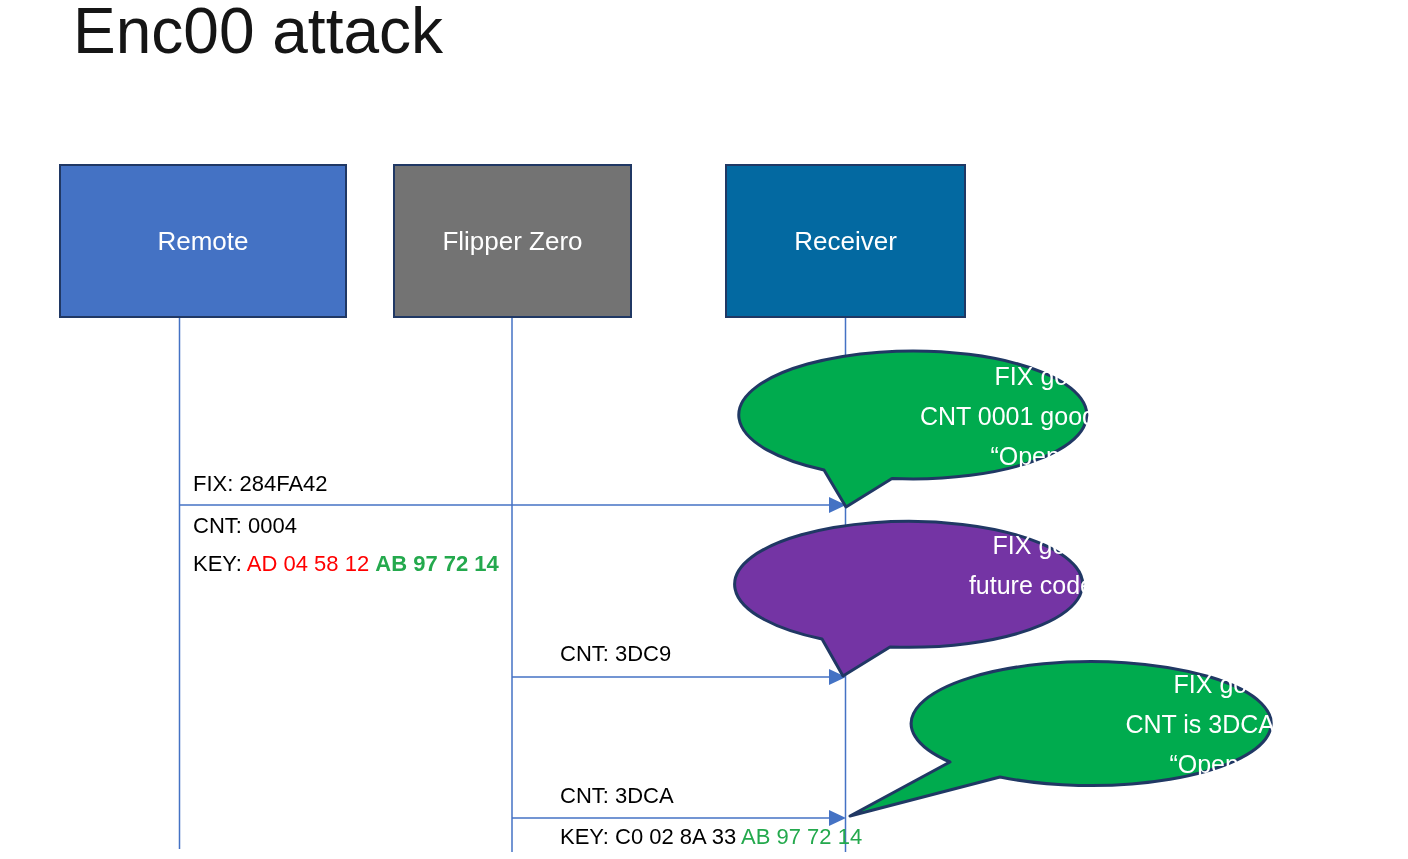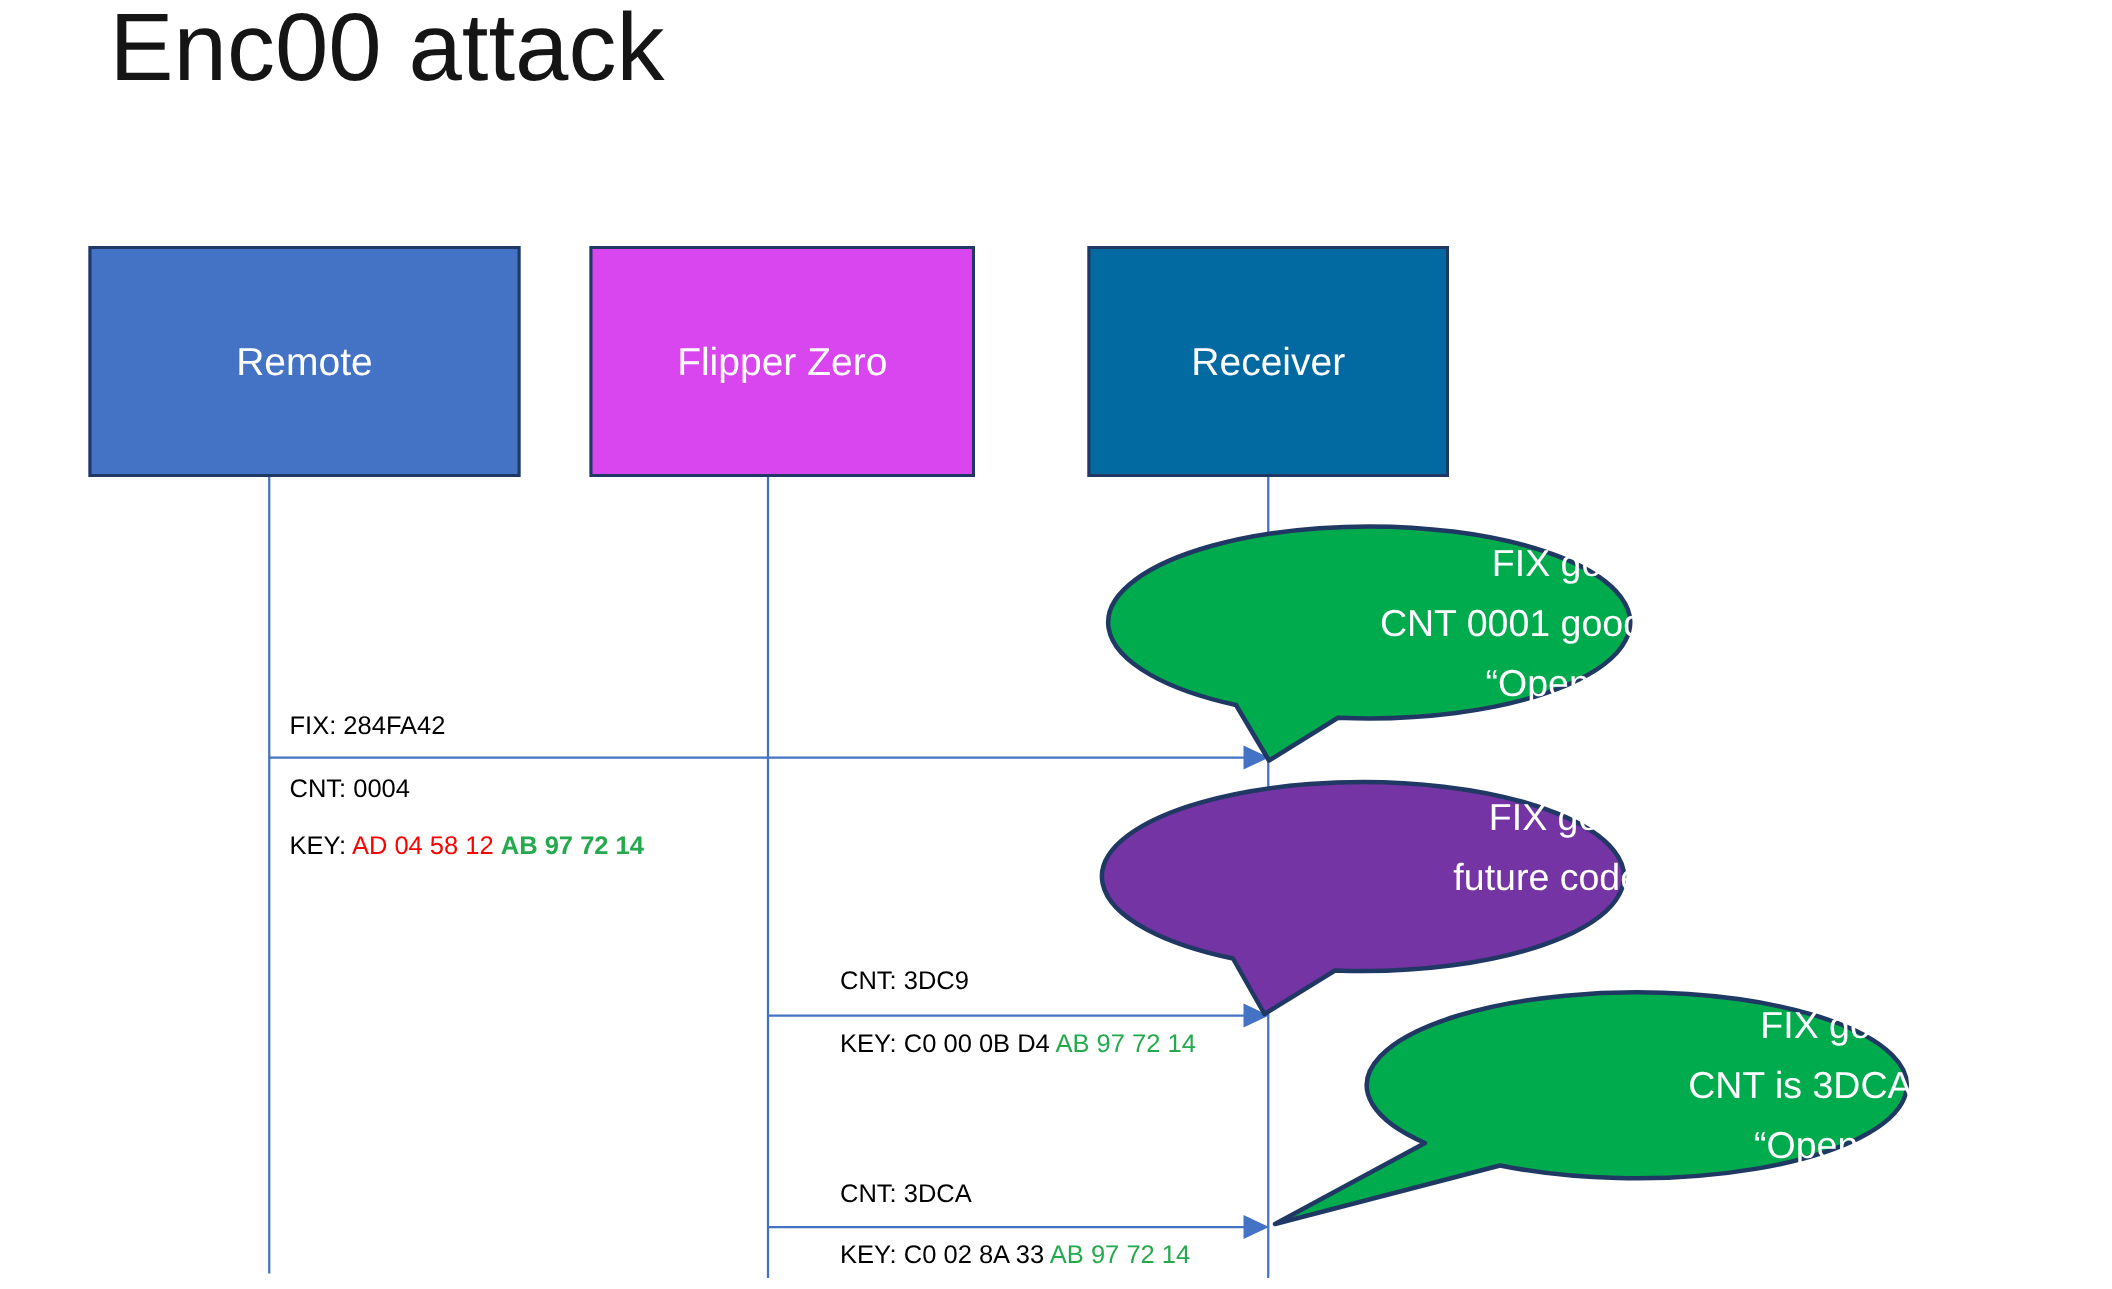--- a/index.html
+++ b/index.html
@@ -26,25 +26,25 @@
     border: 2px solid #203864;
     box-sizing: border-box;
     display: flex;
     align-items: center;
     justify-content: center;
     color: #ffffff;
     font-size: 26px;
     white-space: nowrap;
   }
   #actor-remote   { left: 59px;  width: 288px; background: #4472C4; }
-  #actor-flipper  { left: 393px; width: 257px; background: #d946ef; text-align: right; }
+  #actor-flipper  { left: 393px; width: 239px; background: #737373; text-align: right; }
   #actor-receiver { left: 725px; width: 241px; background: #0369a1; }
   svg.abs { left: 0; top: 0; }
   .msg-line {
-    font-size: 17px;
+    font-size: 22px;
     color: #000000;
     white-space: nowrap;
     line-height: 28px;
   }
   .msg-col1 { left: 193px; }
   .msg-col2 { left: 516px; margin-left: 44px; }
   .red-bytes   { color: #FF0000; }
   .green-bytes { color: #24A94D; }
   .green-bytes.bold { font-weight: bold; }
   .callout-text {
@@ -97,23 +97,20 @@
     <span>Receiver</span>
   </div>
 
   <div class="abs msg-line msg-col1" style="top:470px">FIX: 284FA42</div>
   <div class="abs msg-line msg-col1" style="top:512px">CNT: 0004</div>
   <div class="abs msg-line msg-col1" style="top:550px">
     <span>KEY: </span><span class="red-bytes">AD 04 58 12 </span><span class="green-bytes bold">AB 97 72 14</span>
   </div>
 
   <div class="abs msg-line msg-col2" style="top:640px">CNT: 3DC9</div>
-  <div class="abs msg-line msg-col2" style="top:682px">
-    <span>KEY: C0 00 0B D4 </span><span class="green-bytes">AB 97 72 14</span>
-  </div>
 
   <div class="abs msg-line msg-col2" style="top:782px">CNT: 3DCA</div>
   <div class="abs msg-line msg-col2" style="top:823px">
     <span>KEY: C0 02 8A 33 </span><span class="green-bytes">AB 97 72 14</span>
   </div>
 
   <div class="abs callout-text" style="left:736px; top:356px">
     <div>FIX good</div>
     <div>CNT 0001 good</div>
     <div>“Opened”</div>

